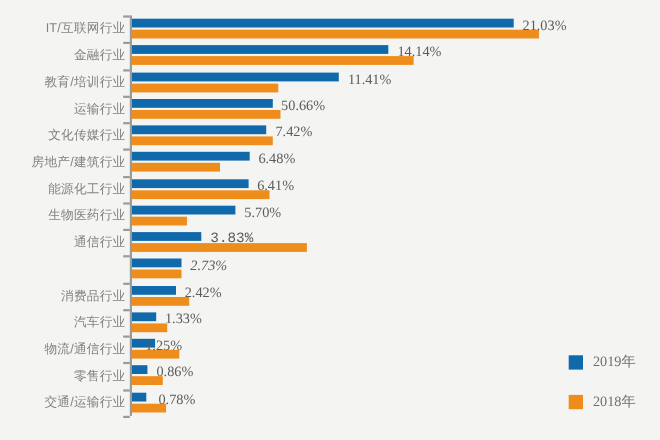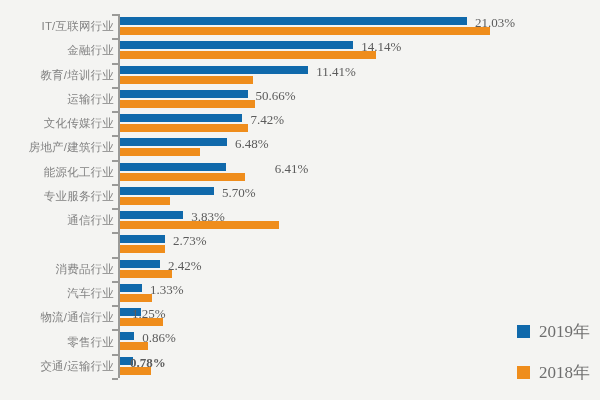--- a/index.html
+++ b/index.html
@@ -70,21 +70,21 @@
   .legend{
     position:absolute;
     left:517px; top:320px;
   }
   .legend-item{
     display:flex;align-items:center;
     margin-bottom:18px;
   }
   .swatch{width:13px;height:13px;margin-right:9px;}
   .legend-label{
-    color:#6e6e6e;font-size:17px;white-space:nowrap;
+    color:#6e6e6e;font-size:13px;white-space:nowrap;
     font-family:"Liberation Serif","DejaVu Serif",serif;
   }
 </style>
 </head>
 <body>
 
 <div id="chart-root">
 
   <div class="axis-line"></div>
   <div id="ticks">
@@ -154,44 +154,44 @@
           <div class="bar orange" style="width: 79.86px; background: rgb(239, 141, 28);"></div>
         </div>
         <div class="val-label" style="left: 234.92px;">6.48%</div>
       </div>
       <div class="row">
         <div class="cat-label">能源化工行业</div>
         <div class="bars">
           <div class="bar blue" style="width: 105.765px; background: rgb(16, 105, 171);"></div>
           <div class="bar orange" style="width: 125.07px; background: rgb(239, 141, 28);"></div>
         </div>
-        <div class="val-label" style="left: 233.765px; margin-left: 41px;">6.41%</div>
-      </div>
-      <div class="row">
-        <div class="cat-label">专业服务行业</div>
+        <div class="val-label" style="left: 233.765px;">6.41%</div>
+      </div>
+      <div class="row">
+        <div class="cat-label">生物医药行业</div>
         <div class="bars">
           <div class="bar blue" style="width: 94.05px; background: rgb(16, 105, 171);"></div>
           <div class="bar orange" style="width: 50.325px; background: rgb(239, 141, 28);"></div>
         </div>
         <div class="val-label" style="left: 222.05px;">5.70%</div>
       </div>
       <div class="row">
         <div class="cat-label">通信行业</div>
         <div class="bars">
           <div class="bar blue" style="width: 63.195px; background: rgb(16, 105, 171);"></div>
           <div class="bar orange" style="width: 158.565px; background: rgb(239, 141, 28);"></div>
         </div>
-        <div class="val-label" style="left: 191.195px;">3.83%</div>
+        <div class="val-label" style="left: 191.195px; font-family: Liberation Mono, monospace;">3.83%</div>
       </div>
       <div class="row">
         <div class="bars">
           <div class="bar blue" style="width: 45.045px; background: rgb(16, 105, 171);"></div>
           <div class="bar orange" style="width: 45.045px; background: rgb(239, 141, 28);"></div>
         </div>
-        <div class="val-label" style="left: 173.045px;">2.73%</div>
+        <div class="val-label" style="left: 173.045px; font-style: italic;">2.73%</div>
       </div>
       <div class="row">
         <div class="cat-label">消费品行业</div>
         <div class="bars">
           <div class="bar blue" style="width: 39.93px; background: rgb(16, 105, 171);"></div>
           <div class="bar orange" style="width: 51.645px; background: rgb(239, 141, 28);"></div>
         </div>
         <div class="val-label" style="left: 167.93px; font-family: Liberation Serif, serif;">2.42%</div>
       </div>
       <div class="row">
@@ -217,21 +217,21 @@
           <div class="bar orange" style="width: 28.38px; background: rgb(239, 141, 28);"></div>
         </div>
         <div class="val-label" style="left: 142.19px;">0.86%</div>
       </div>
       <div class="row">
         <div class="cat-label">交通/运输行业</div>
         <div class="bars">
           <div class="bar blue" style="width: 12.87px; background: rgb(16, 105, 171);"></div>
           <div class="bar orange" style="width: 30.855px; background: rgb(239, 141, 28);"></div>
         </div>
-        <div class="val-label" style="left: 130px; font-weight: bold;">0.78%</div>
+        <div class="val-label" style="left: 144px;">0.78%</div>
       </div>
     </div>
 
   <div class="legend" id="legend">
       <div class="legend-item">
         <span class="swatch" style="background: rgb(16, 105, 171);"></span>
         <span class="legend-label">2019年</span>
       </div>
       <div class="legend-item">
         <span class="swatch" style="background: rgb(239, 141, 28);"></span>

